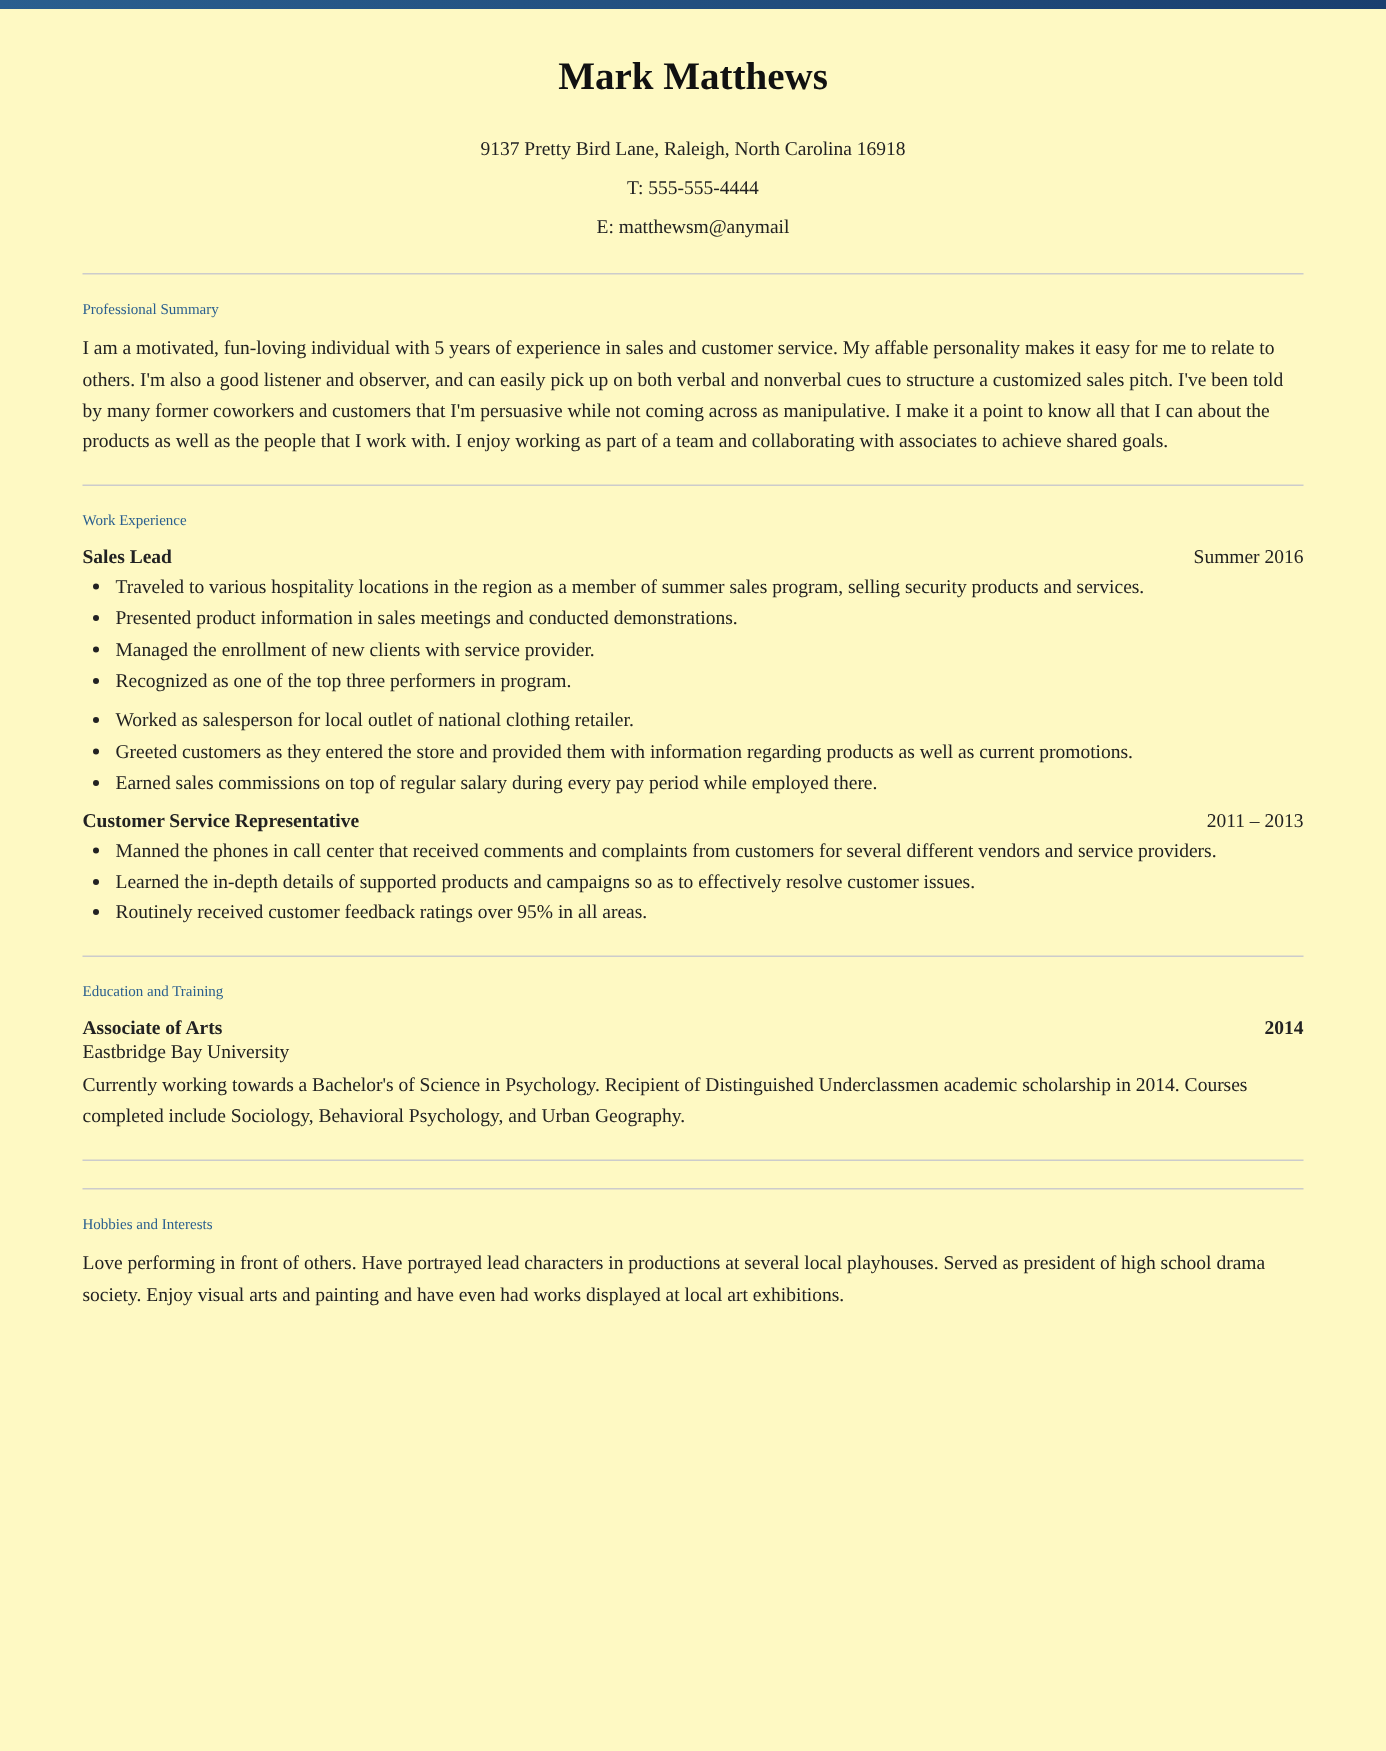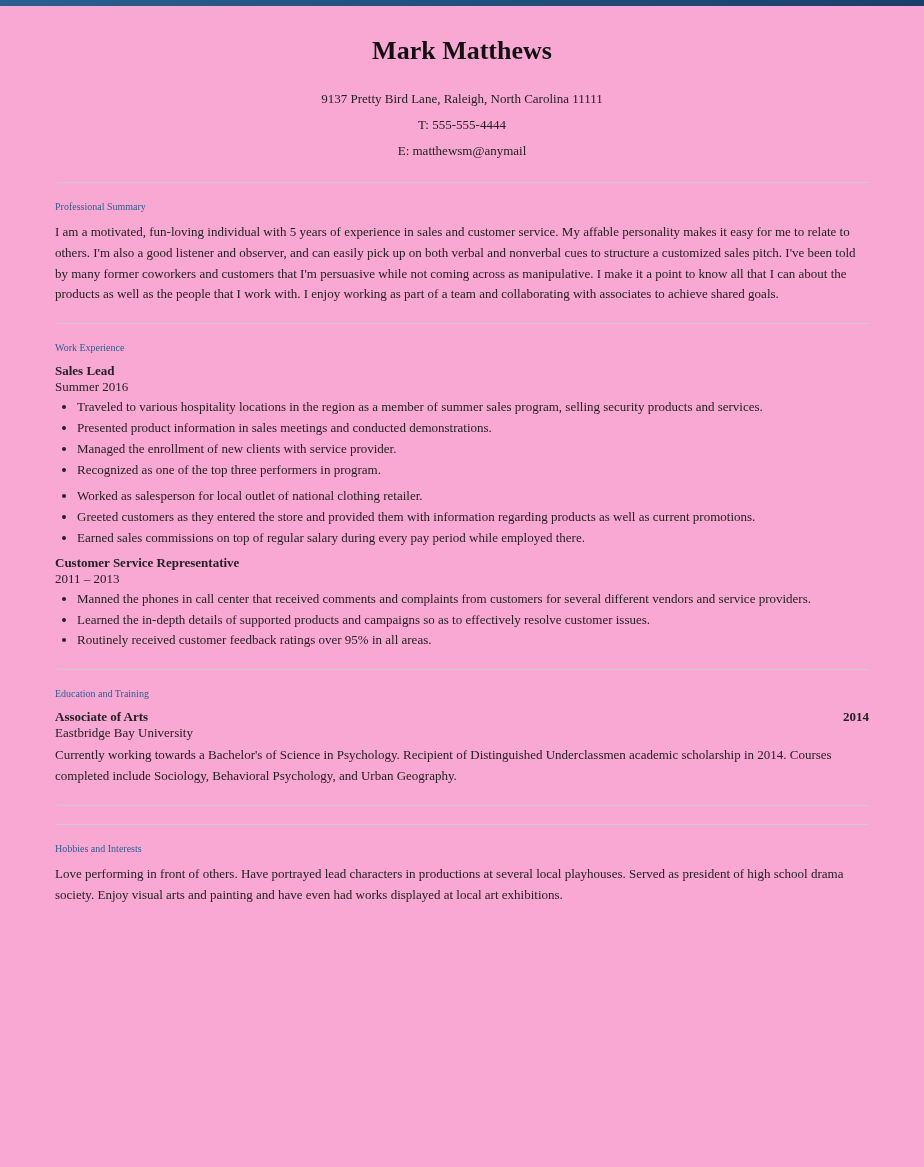--- a/index.html
+++ b/index.html
@@ -9,21 +9,21 @@
     }
     body {
       background: #e8e8e8;
       font-family: Georgia, 'Times New Roman', serif;
       font-size: 13px;
       color: #222;
     }
     .page {
       width: 924px;
       min-height: 1167px;
-      background: #f9a8d4;
+      background: #fef9c3;
       margin: 0 auto;
       padding: 0;
       position: relative;
     }
     .top-bar {
       height: 6px;
       background: linear-gradient(to right, #2a5f8f, #1a3f6f);
       width: 100%;
     }
     .content {
@@ -64,21 +64,20 @@
     .section-content {
       font-size: 13px;
       line-height: 1.6;
       color: #222;
     }
     .job-header {
       display: flex;
       justify-content: space-between;
       align-items: baseline;
       margin-bottom: 2px;
-      flex-direction: column;
     }
     .job-title {
       font-weight: bold;
       font-size: 13px;
     }
     .job-date {
       font-weight: normal;
       font-size: 13px;
       text-align: right;
     }
@@ -121,21 +120,21 @@
 </head>
 <body>
 
 <div class="page">
   <div class="top-bar"></div>
   <div class="content">
 
     <div class="header-section">
       <div class="name">Mark Matthews</div>
       <div class="contact-info">
-        <div>9137 Pretty Bird Lane, Raleigh, North Carolina 11111</div>
+        <div>9137 Pretty Bird Lane, Raleigh, North Carolina 16918</div>
         <div>T: 555-555-4444</div>
         <div>E: matthewsm@anymail</div>
       </div>
     </div>
 
     <hr class="divider">
 
     <div class="section">
       <div class="section-title">Professional Summary</div>
       <div style="margin-top: 10px;"></div>

